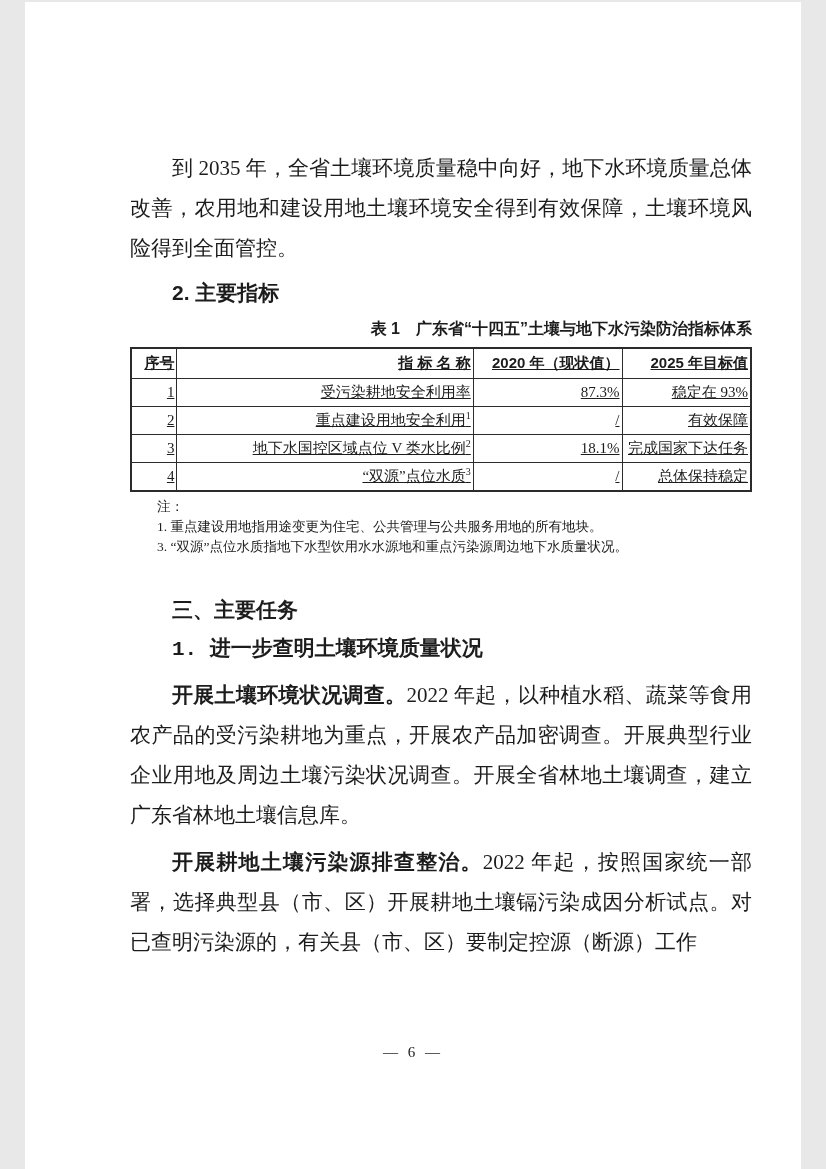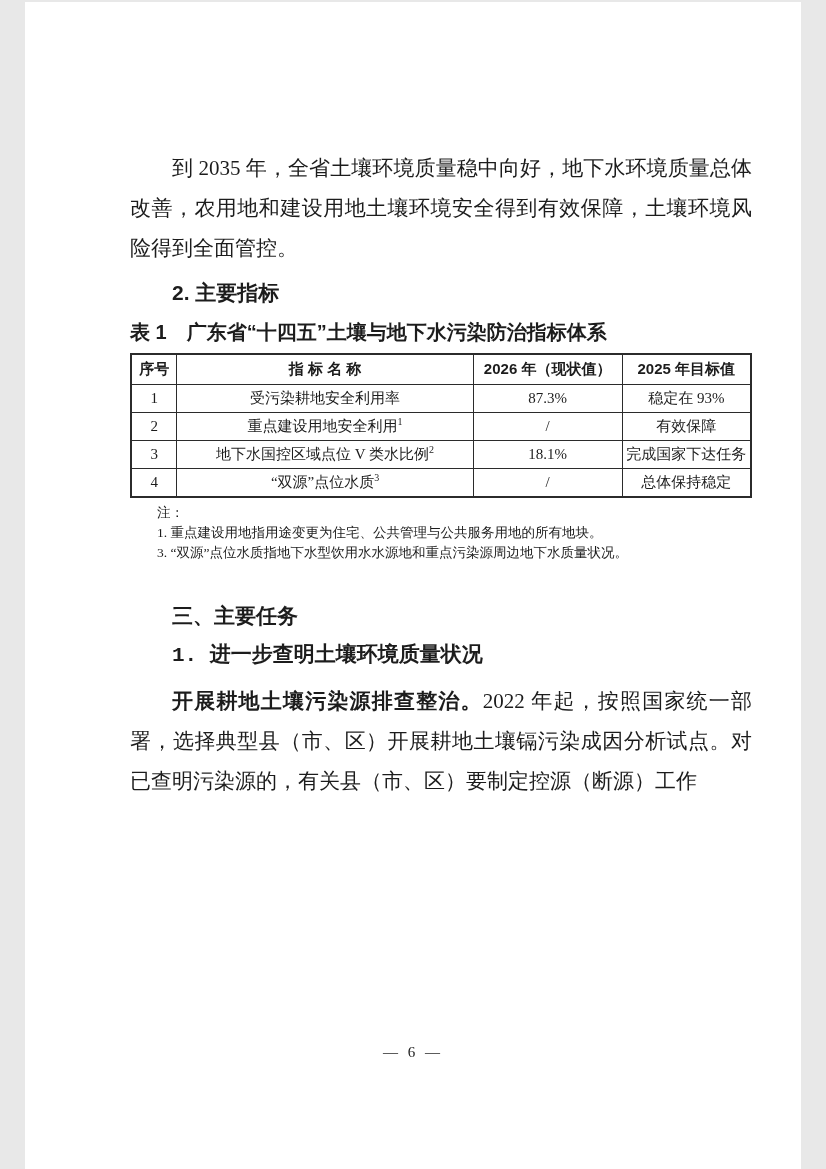--- a/index.html
+++ b/index.html
@@ -47,37 +47,38 @@
     font-family: Liberation Mono, monospace;
     font-weight: bold;
     font-size: 21px;
     line-height: 37px;
     text-indent: 2em;
     margin: 2px 0 0 0;
   }
   .table-title {
     font-family: "Liberation Sans", "DejaVu Sans", sans-serif;
     font-weight: bold;
-    font-size: 20px;
-    text-align: left;
+    font-size: 16px;
+    text-align: right;
     margin: 9px 0 7px 0;
   }
   table.indicators {
     width: 100%;
     border-collapse: collapse;
     table-layout: fixed;
     border: 2px solid #2b2b2b;
   }
   table.indicators th, table.indicators td {
     border: 1px solid #2b2b2b;
-    text-align: center;
+    text-align: right;
     vertical-align: middle;
     padding: 0 2px;
     overflow: hidden;
     white-space: nowrap;
+    text-decoration: underline;
   }
   table.indicators th {
     font-family: "Liberation Sans", "DejaVu Sans", sans-serif;
     font-weight: bold;
     font-size: 15px;
     height: 29px;
   }
   table.indicators td {
     font-size: 15px;
     height: 27px;
@@ -124,21 +125,21 @@
       <colgroup>
         <col class="col-num">
           <col class="col-name">
           <col class="col-2020">
           <col class="col-2025">
       </colgroup>
       <thead>
         <tr>
           <th>序号</th>
           <th>指 标 名 称</th>
-          <th>2026 年（现状值）</th>
+          <th>2020 年（现状值）</th>
           <th>2025 年目标值</th>
         </tr>
       </thead>
       <tbody>
         <tr>
           <td>1</td>
           <td><span>受污染耕地安全利用率</span><sup class="fnote"></sup></td>
           <td>87.3%</td>
           <td>稳定在 93%</td>
         </tr>
@@ -167,19 +168,20 @@
       <p class="note">注：</p>
       <p class="note">1. 重点建设用地指用途变更为住宅、公共管理与公共服务用地的所有地块。</p>
       <p class="note">3. “双源”点位水质指地下水型饮用水水源地和重点污染源周边地下水质量状况。</p>
     </div>
 
     <h2 class="heading-hei heading-tasks">三、主要任务</h2>
 
 
     <h4 class="heading-sub2">1. 进一步查明土壤环境质量状况</h4>
 
+    <p class="body-text para"><span class="lead-bold">开展土壤环境状况调查。</span><span>2022 年起，以种植水稻、蔬菜等食用农产品的受污染耕地为重点，开展农产品加密调查。开展典型行业企业用地及周边土壤污染状况调查。开展全省林地土壤调查，建立广东省林地土壤信息库。</span></p>
 
     <p class="body-text para"><span class="lead-bold">开展耕地土壤污染源排查整治。</span><span>2022 年起，按照国家统一部署，选择典型县（市、区）开展耕地土壤镉污染成因分析试点。对已查明污染源的，有关县（市、区）要制定控源（断源）工作</span></p>
 
   </div>
 
   <div class="footer">— 6 —</div>
 </div>
 
 </body></html>

